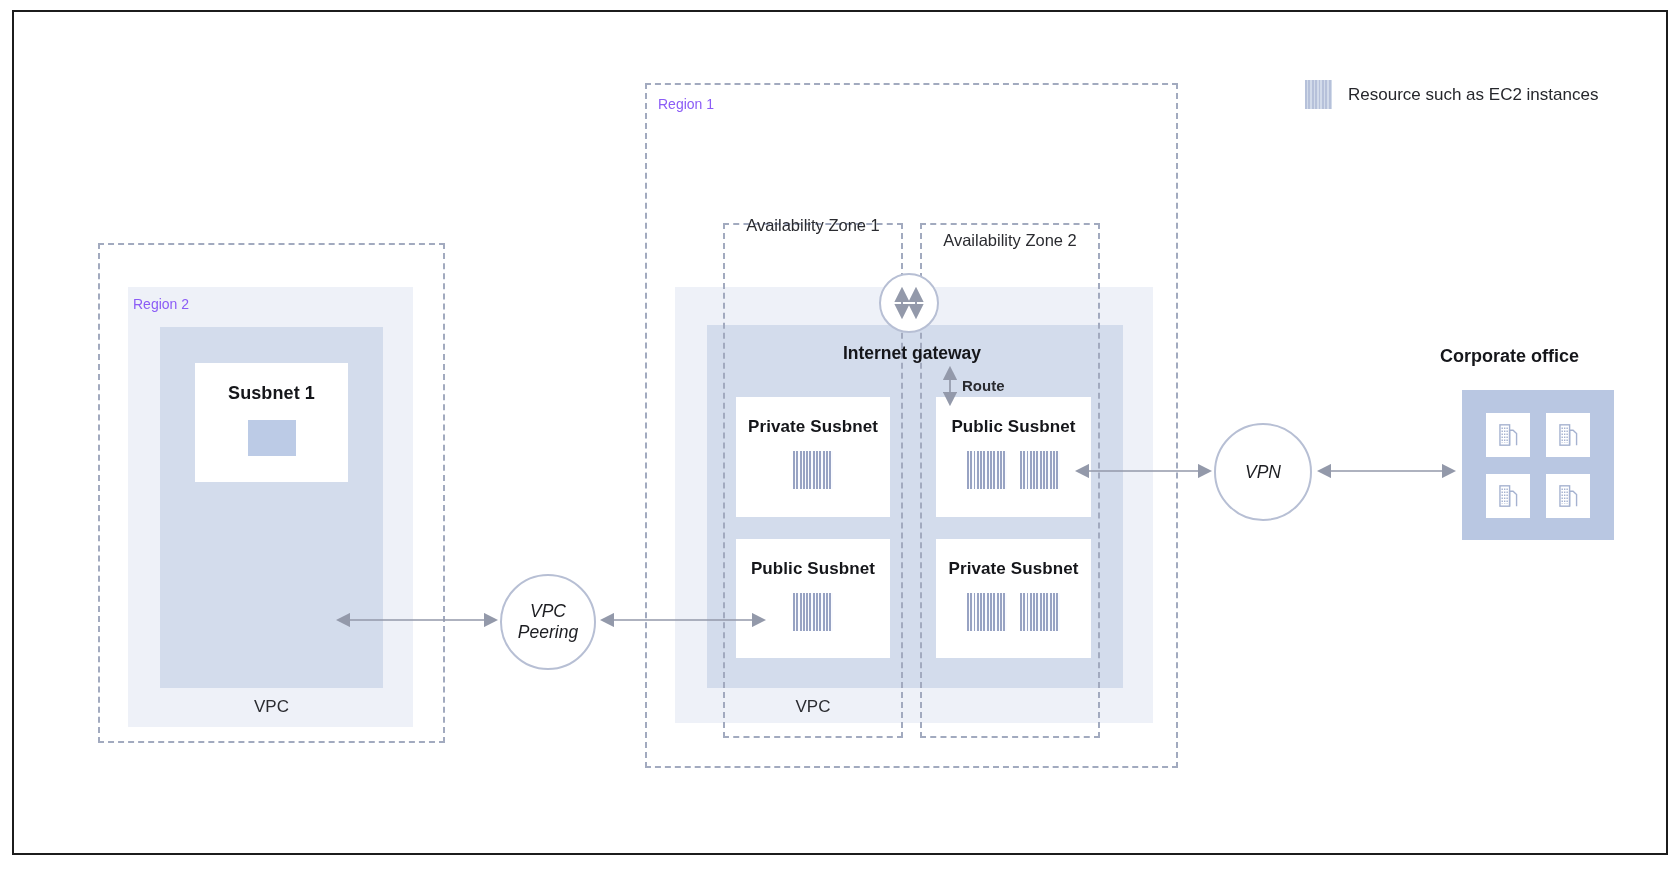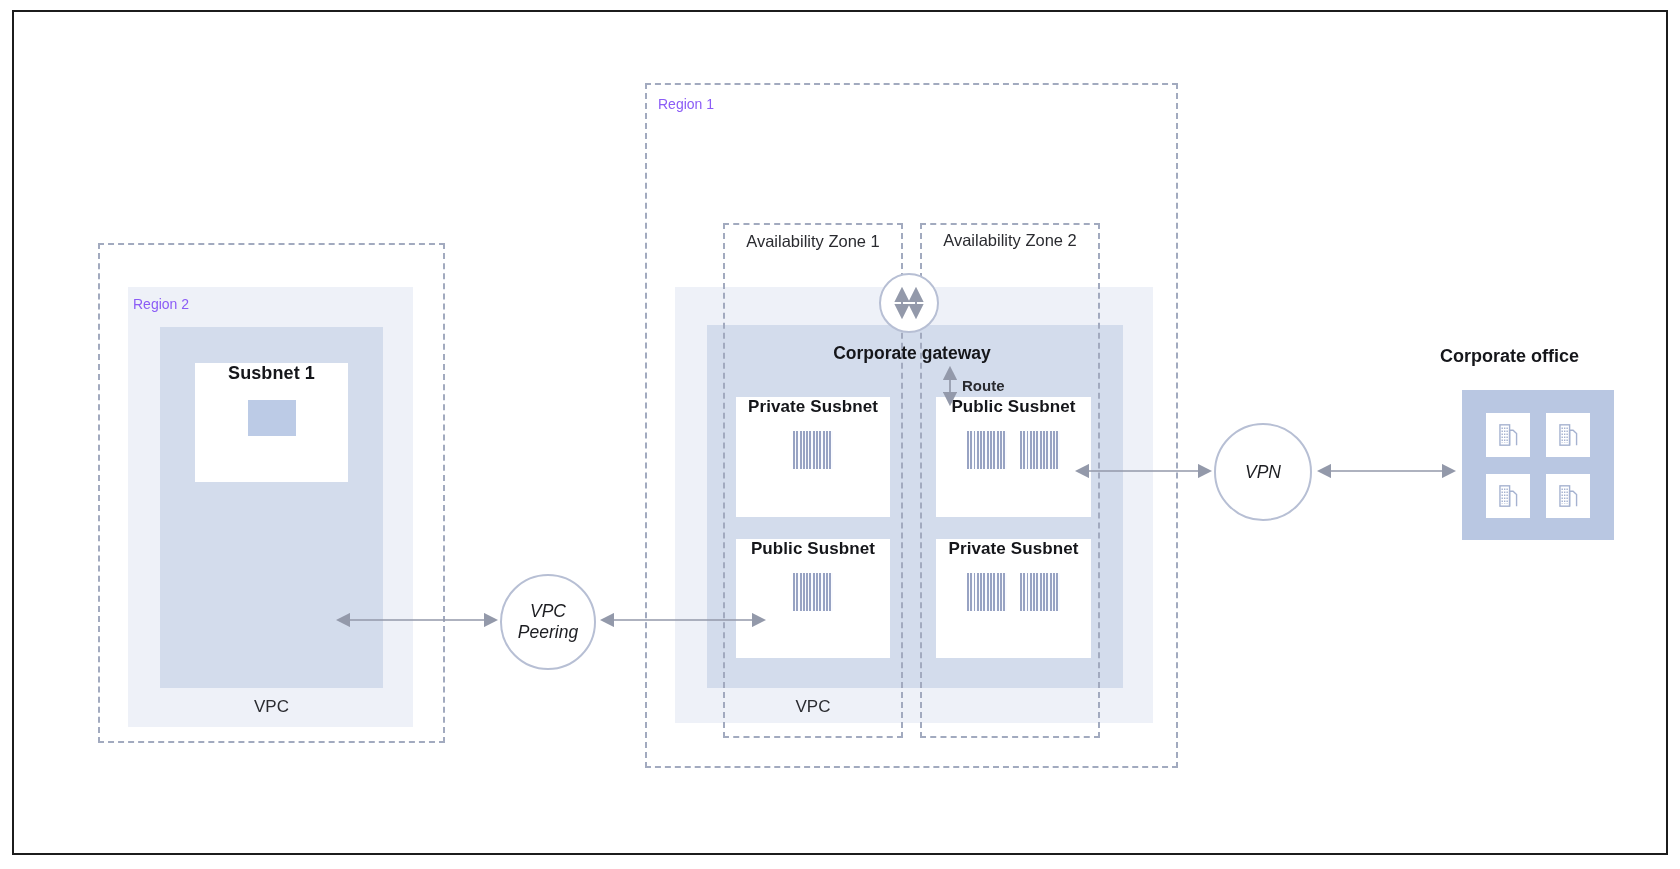--- a/index.html
+++ b/index.html
@@ -7,21 +7,21 @@
     position:relative;width:1680px;height:869px;background:#ffffff;overflow:hidden;
     font-family:"Liberation Sans","DejaVu Sans",sans-serif;color:#1c1d21;
   }
   .frame{position:absolute;left:12px;top:10px;width:1656px;height:845px;border:2px solid #1c1c1c;box-sizing:border-box;}
   .abs{position:absolute;box-sizing:border-box;}
 
   
   .light-box{background:#eef1f8;z-index:10;}
   .vpc-box{background:#d3dcec;z-index:20;}
   .subnet{background:#ffffff;z-index:30;display:flex;flex-direction:column;align-items:center;}
-  .subnet-title{font-weight:bold;font-size:18px;letter-spacing:.1px;color:#15161a;}
+  .subnet-title{font-weight:bold;font-size:18px;letter-spacing:.1px;color:#15161a;margin-top:20px;}
   .res-row{display:flex;gap:13px;}
 
   
   .res-striped{width:40px;height:38px;margin-top:14px;
     background:repeating-linear-gradient(90deg,#98a3c3 0 1.9px,#fbfcff 1.9px 3.3px);}
   .res-solid{background:#bccbe6;}
   .res-one{width:48px;height:36px;margin-top:16px;}
   .res-two{width:40px;height:40px;margin-top:0;}
   .sub2-row{margin-top:17px;}
 
@@ -54,54 +54,58 @@
 
   svg.overlay{position:absolute;left:0;top:0;z-index:50;pointer-events:none;}
 </style>
 </head>
 <body>
 
 <div class="canvas">
 
   <div class="frame"></div>
 
+  <div class="abs legend" style="left:1305px;top:80px;">
+    <span class="legend-swatch"></span>
+    <span class="legend-label">Resource such as EC2 instances</span>
+  </div>
 
   <div class="abs dashed" style="left:98px;top:243px;width:347px;height:500px;"></div>
   <div class="abs region-label" style="left:133px;top:257px;margin-top:39px;">Region 2</div>
 
   <div class="abs light-box" style="left:128px;top:287px;width:285px;height:440px;"></div>
   <div class="abs vpc-box" style="left:160px;top:327px;width:223px;height:361px;"></div>
 
   <div class="abs subnet" style="left:195px;top:363px;width:153px;height:119px;">
     <div class="subnet-title">Susbnet 1</div>
     <div class="res-solid res-one"></div>
   </div>
 
 
   <div class="abs vpc-label" style="left:160px;top:697px;width:223px;">VPC</div>
 
   <div class="abs dashed" style="left:645px;top:83px;width:533px;height:685px;"></div>
   <div class="abs region-label" style="left:658px;top:96px;">Region 1</div>
 
 
   <div class="abs dashed" style="left:723px;top:223px;width:180px;height:515px;"></div>
-  <div class="abs az-label" style="left:723px;top:232px;width:180px;">Availability Zone 1</div>
+  <div class="abs az-label" style="left:723px;top:216px;width:180px;">Availability Zone 1</div>
   <div class="abs dashed" style="left:920px;top:223px;width:180px;height:515px;"></div>
   <div class="abs az-label" style="left:920px;top:231px;width:180px;">Availability Zone 2</div>
 
   <div class="abs light-box" style="left:675px;top:287px;width:478px;height:436px;"></div>
   <div class="abs vpc-box" style="left:707px;top:325px;width:416px;height:363px;"></div>
 
   <div class="abs circle" style="left:879px;top:273px;width:60px;height:60px;">
     <svg width="46" height="40" viewBox="0 0 46 40">
       <line x1="16" y1="6" x2="16" y2="34" stroke="#8d94a8" stroke-width="1.8" marker-start="url(#arr)" marker-end="url(#arr)"></line>
       <line x1="30" y1="6" x2="30" y2="34" stroke="#8d94a8" stroke-width="1.8" marker-start="url(#arr)" marker-end="url(#arr)"></line>
     </svg>
   </div>
-  <div class="abs gateway-label" style="left:812px;top:343px;width:200px;">Corporate gateway</div>
+  <div class="abs gateway-label" style="left:812px;top:343px;width:200px;">Internet gateway</div>
   <div class="abs route-label" style="left:962px;top:377px;font-weight:bold;">Route</div>
 
   <div class="abs subnet" style="left:736px;top:397px;width:154px;height:120px;">
     <div class="subnet-title" style="font-size:17px;">Private Susbnet</div>
     <div class="res-striped"></div>
   </div>
   <div class="abs subnet" style="left:736px;top:539px;width:154px;height:119px;">
     <div class="subnet-title" style="font-size:17px;">Public Susbnet</div>
     <div class="res-striped"></div>
   </div>

